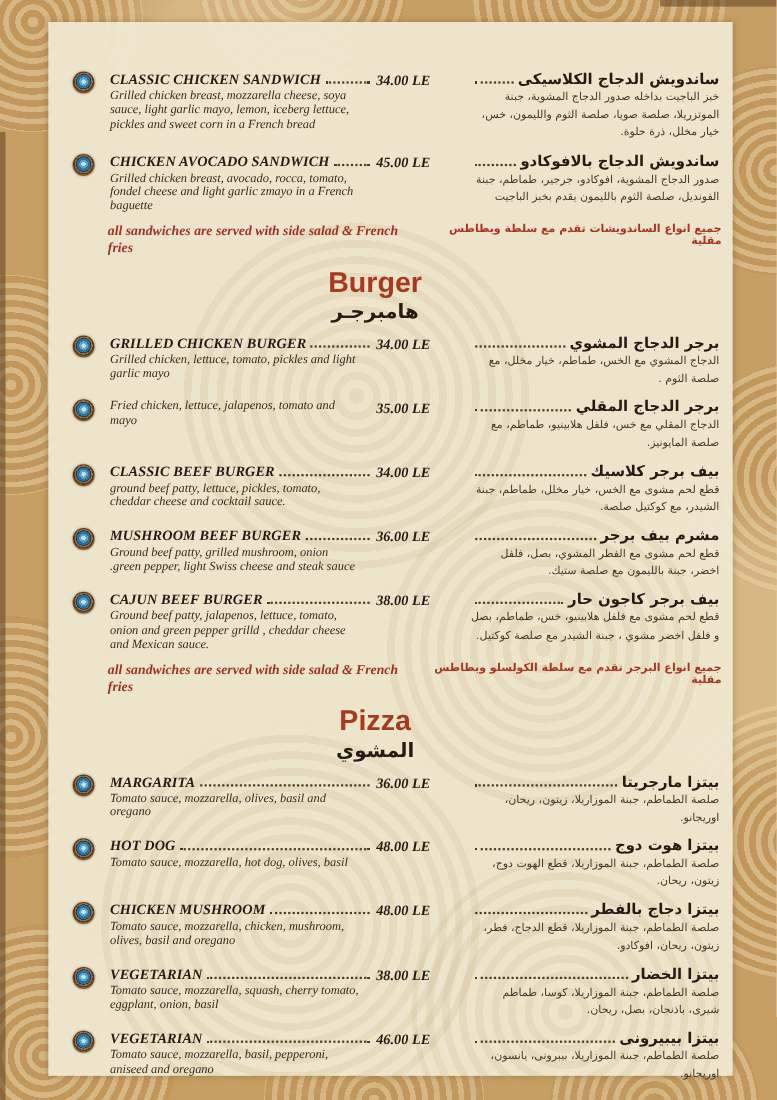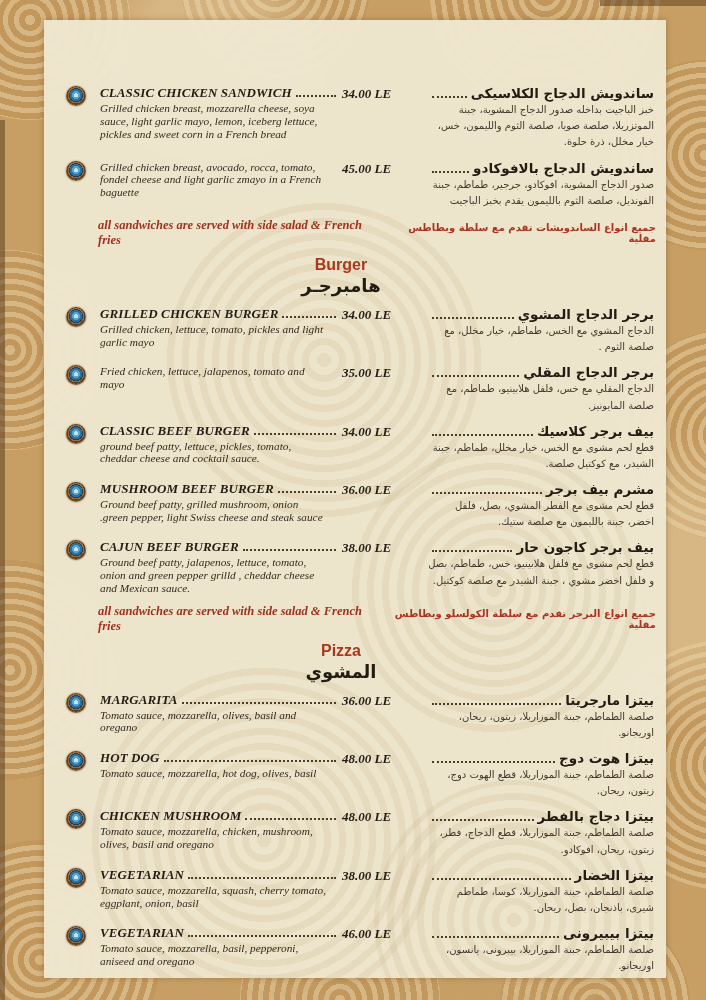--- a/index.html
+++ b/index.html
@@ -30,21 +30,21 @@
     background:rgba(238,231,208,.96);
     box-shadow:0 0 6px rgba(90,60,25,.35);
   }
   .ghost{
     position:absolute;border-radius:50%;
     background:repeating-radial-gradient(circle,
       rgba(187,167,120,.16) 0 7px,
       rgba(238,231,208,0) 7px 15px);
   }
   .content{
-    position:absolute;left:22px;top:44px;right:10px;bottom:0;margin-top:21px;
+    position:absolute;left:22px;top:44px;right:10px;bottom:0;
   }
   
   .menu-item{
     display:grid;
     grid-template-columns:32px 240px 84px 1fr;
     column-gap:2px;
     align-items:start;
     margin-bottom:9px;
   }
   .bullet{
@@ -78,28 +78,28 @@
   }
   .ar-leader{border-bottom:2px dotted #4a3c26;}
   .ar-desc{
     font-family:"DejaVu Sans", sans-serif;font-size:10px;
     line-height:1.62;color:#43382a;margin-top:1px;
   }
   
   .section-header{text-align:center;margin:8px 40px 10px 0;}
   .header-en{
     font-family:"Liberation Sans", sans-serif;font-weight:bold;
-    font-size:16px;color:#a8391f;
+    font-size:26px;color:#a8391f;
   }
   .header-ar{
     font-family:"DejaVu Sans", sans-serif;font-weight:bold;
     font-size:18px;color:#241c12;margin-top:1px;
   }
   .note-row{
-    display:flex;justify-content:space-between;align-items:center;
+    display:flex;justify-content:space-between;align-items:flex-start;
     margin:2px 0 8px 32px;
     gap:18px;
   }
   .note-en{
     font-family:"Liberation Serif", serif;font-style:italic;font-weight:bold;
     font-size:12.5px;color:#9e3220;
   }
   .note-ar{
     direction:rtl;font-family:"DejaVu Sans", sans-serif;
     font-size:10px;font-weight:bold;color:#ab3322;
@@ -150,20 +150,24 @@
       <div class="ar-title-line">
         <span class="ar-name">ساندويش الدجاج الكلاسيكى</span>
         <span class="leader ar-leader"></span>
       </div>
       <div class="ar-desc">خبز الباجيت بداخله صدور الدجاج المشوية، جبنة الموتزريلا، صلصة صويا، صلصة الثوم والليمون، خس، خيار مخلل، ذرة حلوة.</div>
     </div>
   </div>
           <div class="menu-item">
     <div class="bullet"></div>
     <div class="en-block">
+      <div class="en-title-line">
+        <span class="en-name">CHICKEN AVOCADO SANDWICH</span>
+        <span class="leader"></span>
+      </div>
       <div class="en-desc">Grilled chicken breast, avocado, rocca, tomato, fondel cheese and light garlic zmayo in a French baguette</div>
     </div>
     <div class="price"><span>45.00</span> <span>LE</span></div>
     <div class="ar-block" dir="rtl">
       <div class="ar-title-line">
         <span class="ar-name">ساندويش الدجاج بالافوكادو</span>
         <span class="leader ar-leader"></span>
       </div>
       <div class="ar-desc">صدور الدجاج المشوية، افوكادو، جرجير، طماطم، جبنة الفونديل، صلصة الثوم بالليمون يقدم بخبز الباجيت</div>
     </div>

